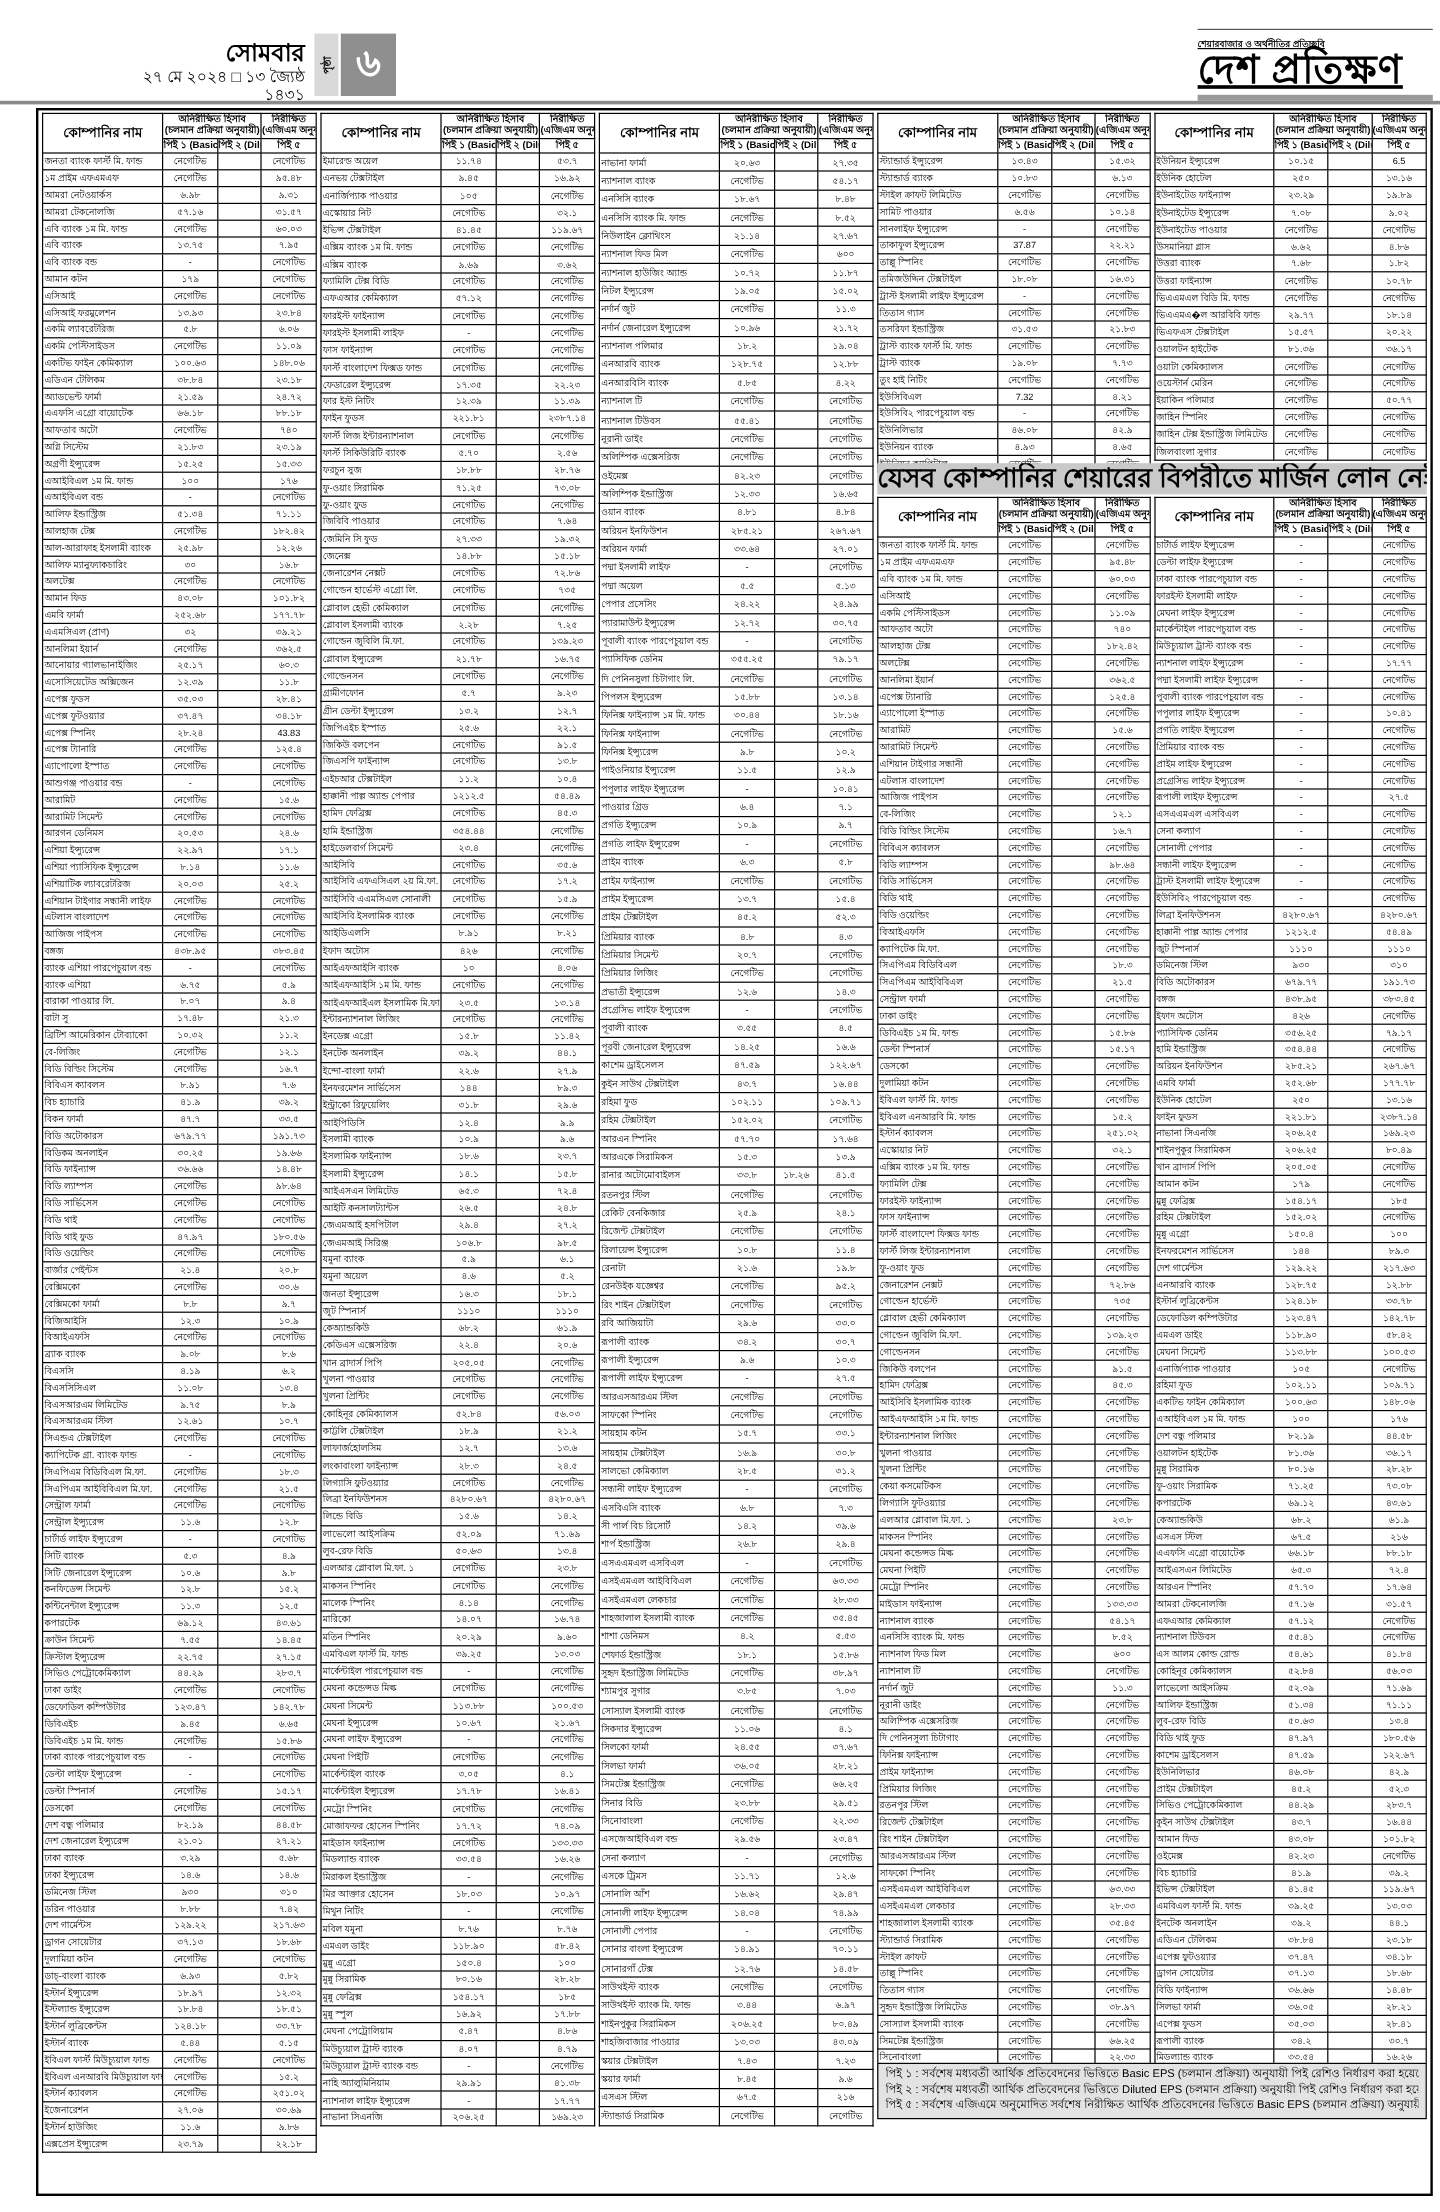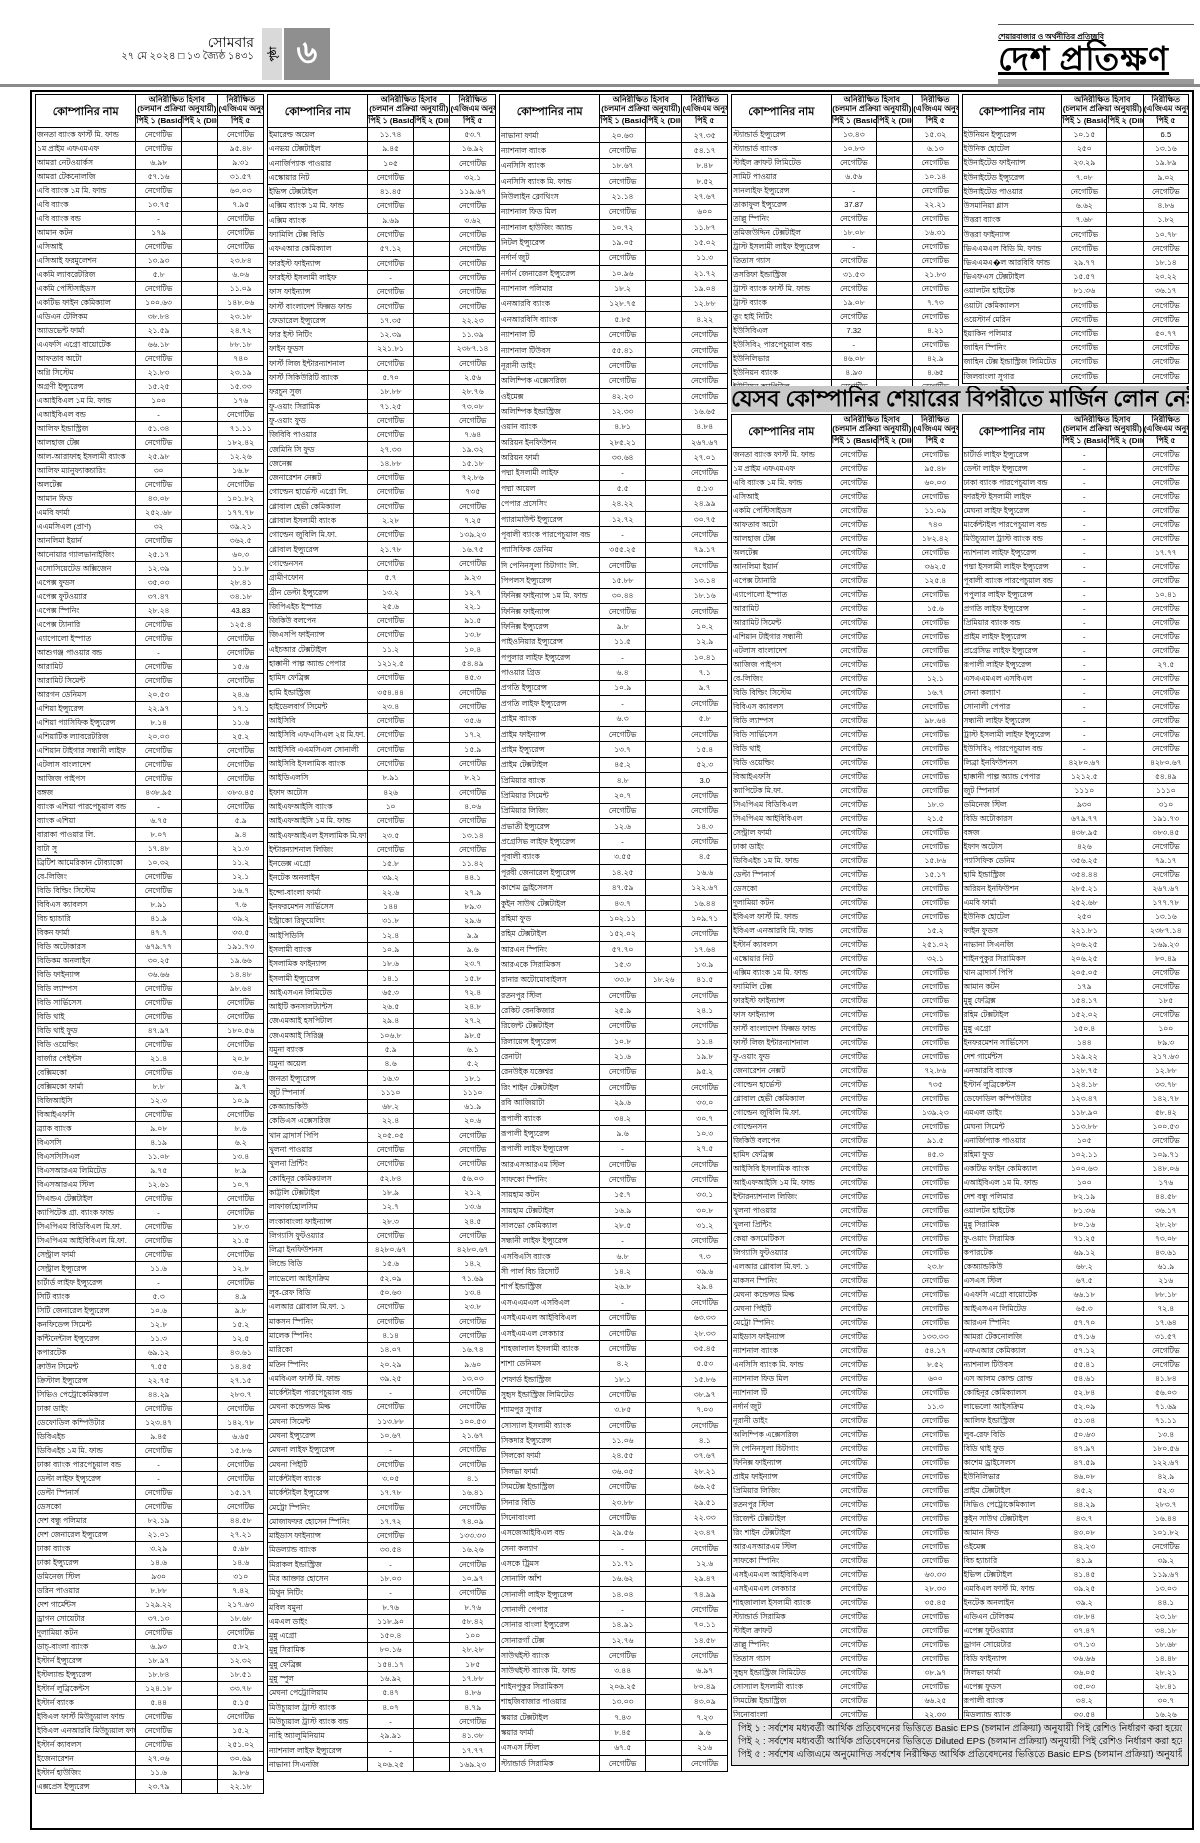--- a/index.html
+++ b/index.html
@@ -1,22 +1,22 @@
 <!DOCTYPE html>
 <html><head>
 <meta charset="utf-8">
 <style>
   html,body{margin:0;padding:0;}
   body{width:1200px;height:1843px;background:#fff;color:#000;
        font-family:"Liberation Sans",sans-serif;position:relative;overflow:hidden;}
   
   .masthead{position:absolute;top:24px;left:0;right:0;height:60px;}
   .date-block{position:absolute;left:116px;top:10px;width:138px;text-align:right;line-height:1.15;}
-  .date-day{font-weight:normal;font-size:14px;}
-  .date-line{font-size:10px;}
+  .date-day{font-weight:bold;font-size:20px;}
+  .date-line{font-size:13px;}
   .page-word-box{position:absolute;left:262px;top:4px;width:20px;height:52px;background:#d9d9d9;
       display:flex;align-items:center;justify-content:center;}
   .page-word{writing-mode:vertical-rl;transform:rotate(180deg);font-size:9px;font-weight:bold;}
   .page-num-box{position:absolute;left:284px;top:4px;width:46px;height:52px;background:#8f8f8f;
       color:#fff;font-size:32px;font-weight:bold;display:flex;align-items:center;justify-content:center;}
   .edition-title{position:absolute;left:346px;top:16px;font-size:27px;font-weight:bold;letter-spacing:0.5px;}
   .logo{position:absolute;right:6px;top:0;width:196px;text-decoration:underline;}
   .logo-topline{border-top:1.5px solid #555;width:100%;height:2px;}
   .logo-tagline{font-size:7.5px;font-weight:bold;margin-top:4px;}
   .logo-name{font-family:"Liberation Serif",serif;font-size:33px;font-weight:bold;line-height:1.0;letter-spacing:1px;}
@@ -1793,21 +1793,21 @@
             <tr>
               <td class="name">প্রাইম টেক্সটাইল</td>
               <td class="val">৪৫.২</td>
               <td class="val"></td>
               <td class="val">৫২.৩</td>
             </tr>
             <tr>
               <td class="name">প্রিমিয়ার ব্যাংক</td>
               <td class="val">৪.৮</td>
               <td class="val"></td>
-              <td class="val">3.0</td>
+              <td class="val">৪.৩</td>
             </tr>
             <tr>
               <td class="name">প্রিমিয়ার সিমেন্ট</td>
               <td class="val">২০.৭</td>
               <td class="val"></td>
               <td class="val">নেগেটিভ</td>
             </tr>
             <tr>
               <td class="name">প্রিমিয়ার লিজিং</td>
               <td class="val">নেগেটিভ</td>

